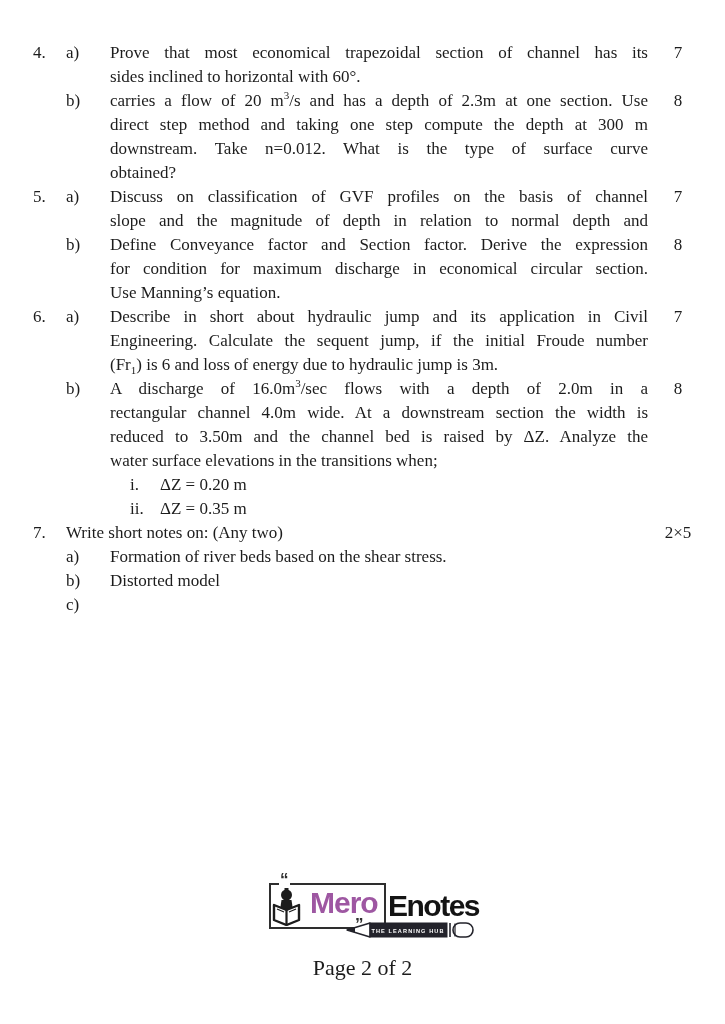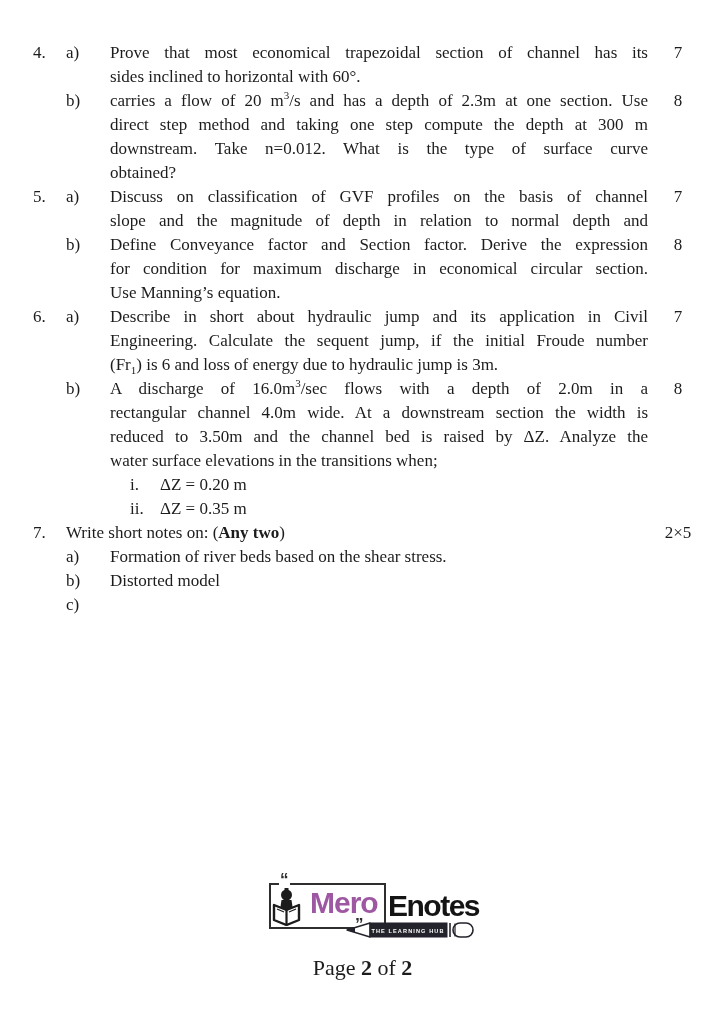--- a/index.html
+++ b/index.html
@@ -15,21 +15,21 @@
   .col-num    { width:33px;  font-size:17px; line-height:24px; }
   .col-letter { width:44px;  font-size:17px; line-height:24px; }
   .col-text   { width:538px; font-size:17px; line-height:24px; }
   .col-text.wide { width:582px; }
   .col-marks  { width:60px;  font-size:17px; line-height:24px; text-align:center; }
   .line { text-align:left; }
   .line.just { text-align:justify; text-align-last:justify; }
   .line.subline { padding-left:20px; }
   .sub-label { display:inline-block; width:30px; }
   sup, sub { font-size:11px; line-height:0; }
-  b { font-weight:bold;margin-top:8px; }
+  b { font-weight:normal;margin-top:8px; }
 
   
   .logo { position:absolute; left:265px; top:877px; width:212px; height:66px;
           font-family:"Liberation Sans", sans-serif; }
   .logo-box { position:absolute; left:4px; top:6px; width:117px; height:46px;
               border:2px solid #2e2e2e; background:#fff; }
   .reader { position:absolute; left:7px; top:11px; width:29px; height:38px; }
   .mero-text { position:absolute; left:45px; top:9px; font-size:30px; font-weight:bold;
                letter-spacing:-1px; }
   .enotes-text { position:absolute; left:123px; top:12px; font-size:30px; font-weight:bold;

